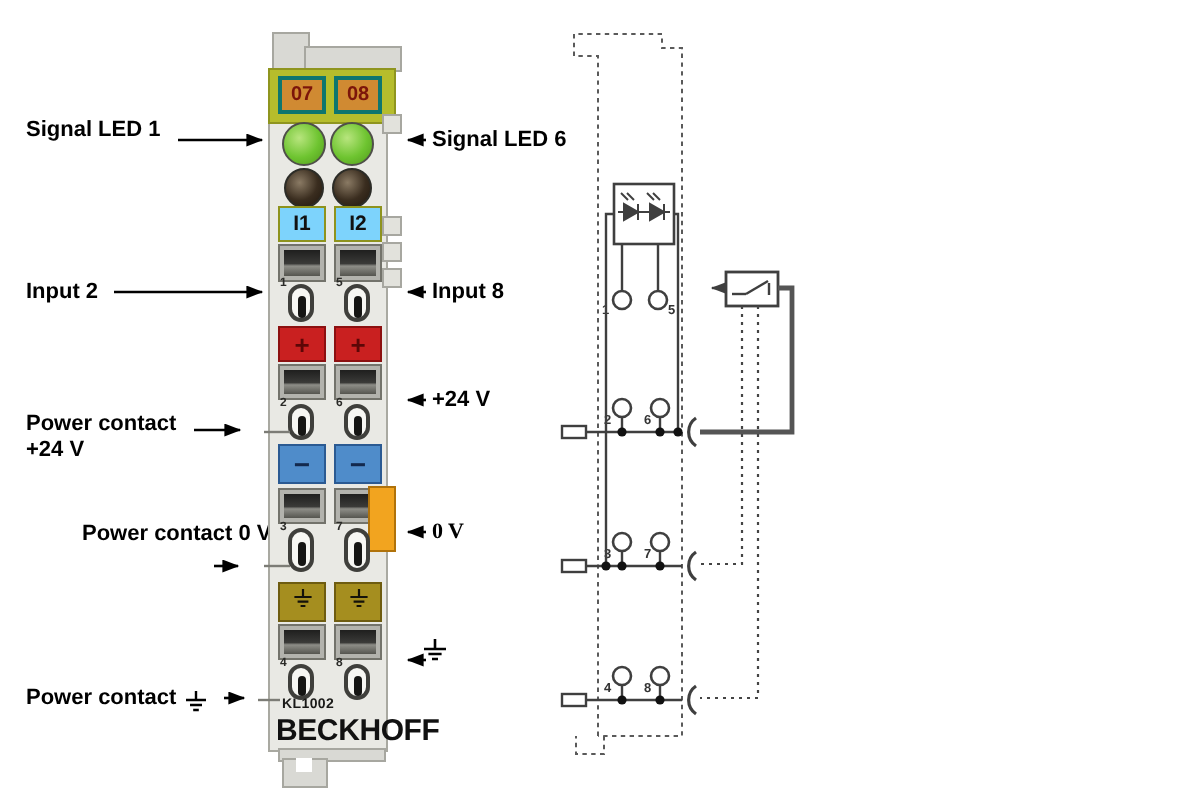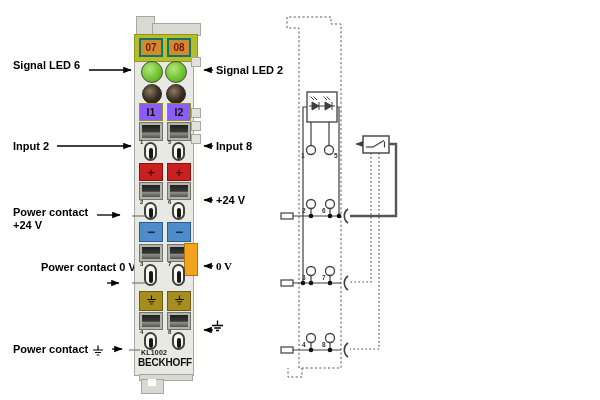--- a/index.html
+++ b/index.html
@@ -10,61 +10,61 @@
   
   .clip{background:#d9d9d4;border:1px solid #a7a7a0;}
   .mod-body{background:#e9e9e4;border:1px solid #a9a9a1;}
   .bump{background:#e2e2dc;border:1px solid #a7a7a0;}
   .hdr{background:#b6bd2c;border:1px solid #8f951f;}
   .hdr-box{display:flex;align-items:center;justify-content:center;background:#d08a32;
            border:2px solid #0f766e;color:#7c150a;font-size:10px;font-weight:bold;box-sizing:border-box;}
   .led{border-radius:50%;}
   .led-green{background:radial-gradient(circle at 38% 35%, #b8e57e, #6ec430 55%, #51991d 100%);border:1px solid #4f4f49;}
   .led-dark{background:radial-gradient(circle at 38% 35%, #8a7a64, #3a2d1f 55%, #20170e 100%);border:1px solid #2c2c27;}
-  .chan{display:flex;align-items:center;justify-content:center;background:#8b5cf6;border:1px solid #8e931d;
+  .chan{display:flex;align-items:center;justify-content:center;background:#7dd3fc;border:1px solid #8e931d;
         color:#111;font-size:10.5px;font-weight:bold;box-sizing:border-box;}
   .slot{background:#b3b3ad;border:1px solid #73736b;box-sizing:border-box;}
   .slot-in{position:absolute;left:2px;right:2px;top:2px;bottom:2px;
            background:linear-gradient(#1f1f1e 0%,#3a3a38 52%,#8e8e88 62%,#55554f 100%);}
   .keyhole{box-sizing:border-box;}
   .stadium{position:absolute;left:5px;width:13px;border-radius:7px;background:#f7f7f3;border:2px solid #3f3f3b;box-sizing:border-box;}
   .screwslot{position:absolute;left:50%;transform:translateX(-50%);width:4px;background:#161614;border-radius:2px;}
   .knum{position:absolute;left:1px;top:-2px;font-size:6px;font-weight:bold;color:#2b2b28;}
   .term{display:flex;align-items:center;justify-content:center;box-sizing:border-box;font-weight:bold;}
   .term-red{background:#c92020;border:1px solid #8c1010;color:#5c0707;font-size:13px;}
   .term-blue{background:#4f8cca;border:1px solid #2b5a92;color:#13294d;font-size:14px;}
   .term-pe{background:#a58e1f;border:1px solid #6e5c10;}
   .otab{background:#f2a41f;border:1px solid #b0720a;}
   .brand-model{position:absolute;font-size:7px;font-weight:bold;color:#1a1a18;letter-spacing:0.2px;}
-  .brand-name{position:absolute;font-size:10px;font-weight:800;color:#111;letter-spacing:-0.2px;}
+  .brand-name{position:absolute;font-size:15px;font-weight:800;color:#111;letter-spacing:-0.2px;}
   .cnum{position:absolute;font-size:6.5px;color:#333;font-weight:bold;}
   svg.layer{position:absolute;left:0;top:0;pointer-events:none;}
 </style>
 </head>
 <body>
 
 <div id="canvas">
 
-  <div class="lbl" style="left:13px;top:59px;">Signal LED 6</div>
+  <div class="lbl" style="left:13px;top:59px;">Signal LED 1</div>
   <div class="lbl" style="left:13px;top:140px;">Input 2</div>
   <div class="lbl" style="left:13px;top:206px;">
     <span style="display:block;">Power contact</span>
     <span style="display:block;">+24 V</span>
   </div>
   <div class="lbl" style="left:13px;top:261px;padding-left:28px;">Power contact 0 V</div>
   <div class="lbl" style="left:13px;top:343px;display:flex;align-items:flex-start;">
     <span>Power contact</span>
     <span style="margin:2px 0 0 4px;">
       <svg width="12" height="12" viewBox="0 0 12 12">
           <path d="M6 0.5 V5 M1 5 H11 M3 7.5 H9 M4.6 10 H7.4" stroke="#000" stroke-width="1.2" fill="none"></path>
         </svg>
     </span>
   </div>
 
-  <div class="lbl" style="left:216px;top:64px;">Signal LED 2</div>
+  <div class="lbl" style="left:216px;top:64px;">Signal LED 6</div>
   <div class="lbl" style="left:216px;top:140px;">Input 8</div>
   <div class="lbl" style="left:216px;top:194px;">+24 V</div>
   <div class="lbl" style="left:216px;top:260px;font-family:Liberation Serif, serif;">0 V</div>
   <div class="abs" style="left:211px;top:319px;">
     <svg width="13" height="13" viewBox="0 0 13 13">
         <path d="M6.5 0.5 V5.5 M1 5.5 H12 M3.2 8 H9.8 M5 10.5 H8" stroke="#000" stroke-width="1.3" fill="none"></path>
       </svg>
   </div>
 
   <div class="abs clip" style="left:136px;top:16px;width:17px;height:18px;"></div>

